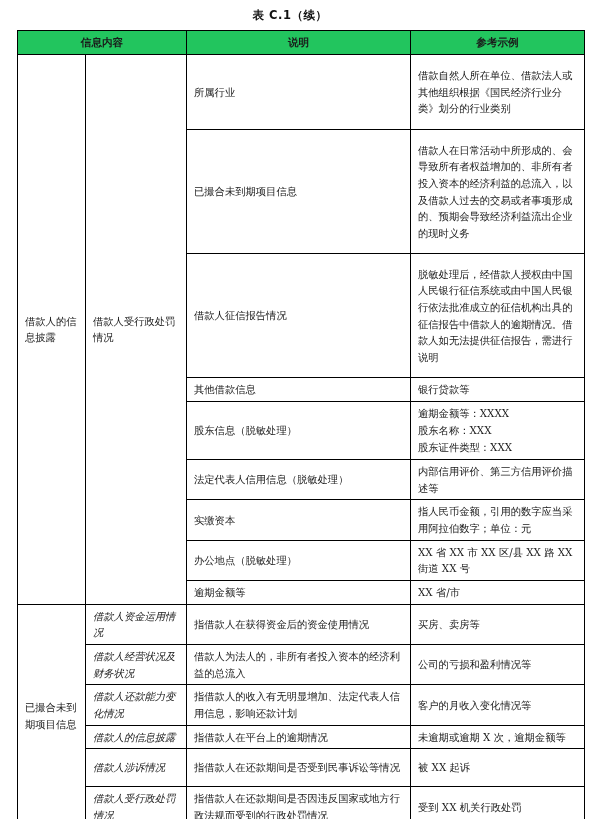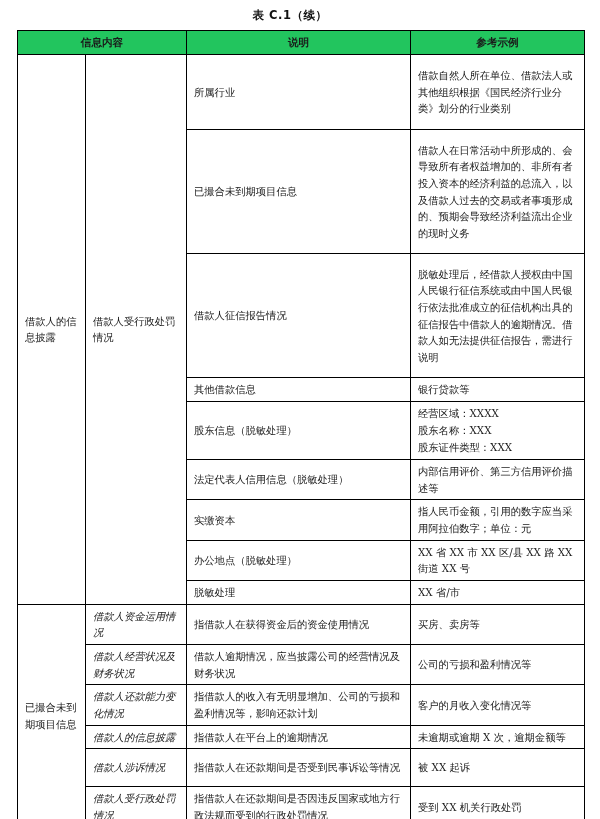--- a/index.html
+++ b/index.html
@@ -119,56 +119,56 @@
         <td class="desc" style="height:124px">借款人征信报告情况</td>
         <td class="example">脱敏处理后，经借款人授权由中国人民银行征信系统或由中国人民银行依法批准成立的征信机构出具的征信报告中借款人的逾期情况。借款人如无法提供征信报告，需进行说明</td>
       </tr>
       <tr>
         <td class="desc" style="height:23px">其他借款信息</td>
         <td class="example">银行贷款等</td>
       </tr>
       <tr>
         <td class="desc" style="height:58px">股东信息（脱敏处理）</td>
         <td class="example">
-          <span class="ex-line">经营区域：XXXX</span>
+          <span class="ex-line">逾期金额等：XXXX</span>
           <span class="ex-line">股东名称：XXX</span>
           <span class="ex-line">股东证件类型：XXX</span>
         </td>
       </tr>
       <tr>
         <td class="desc" style="height:40px">法定代表人信用信息（脱敏处理）</td>
         <td class="example">内部信用评价、第三方信用评价描述等</td>
       </tr>
       <tr>
         <td class="desc" style="height:40px">实缴资本</td>
         <td class="example">指人民币金额，引用的数字应当采用阿拉伯数字；单位：元</td>
       </tr>
       <tr>
         <td class="desc" style="height:40px">办公地点（脱敏处理）</td>
         <td class="example">XX 省 XX 市 XX 区/县 XX 路 XX 街道 XX 号</td>
       </tr>
       <tr>
-        <td class="desc" style="height:23px">脱敏处理</td>
+        <td class="desc" style="height:23px">逾期金额等</td>
         <td class="example">XX 省/市</td>
       </tr>
 
       <tr>
         <td class="cat" rowspan="6">已撮合未到期项目信息</td>
         <td class="subcat" style="height:38px">借款人资金运用情况</td>
         <td class="desc">指借款人在获得资金后的资金使用情况</td>
         <td class="example">买房、卖房等</td>
       </tr>
       <tr>
         <td class="subcat" style="height:38px">借款人经营状况及财务状况</td>
-        <td class="desc">借款人逾期情况，应当披露公司的经营情况及财务状况</td>
+        <td class="desc">借款人为法人的，非所有者投入资本的经济利益的总流入</td>
         <td class="example">公司的亏损和盈利情况等</td>
       </tr>
       <tr>
         <td class="subcat" style="height:38px">借款人还款能力变化情况</td>
-        <td class="desc">指借款人的收入有无明显增加、公司的亏损和盈利情况等，影响还款计划</td>
+        <td class="desc">指借款人的收入有无明显增加、法定代表人信用信息，影响还款计划</td>
         <td class="example">客户的月收入变化情况等</td>
       </tr>
       <tr>
         <td class="subcat" style="height:22px">借款人的信息披露</td>
         <td class="desc">指借款人在平台上的逾期情况</td>
         <td class="example">未逾期或逾期 X 次，逾期金额等</td>
       </tr>
       <tr>
         <td class="subcat" style="height:38px">借款人涉诉情况</td>
         <td class="desc">指借款人在还款期间是否受到民事诉讼等情况</td>

